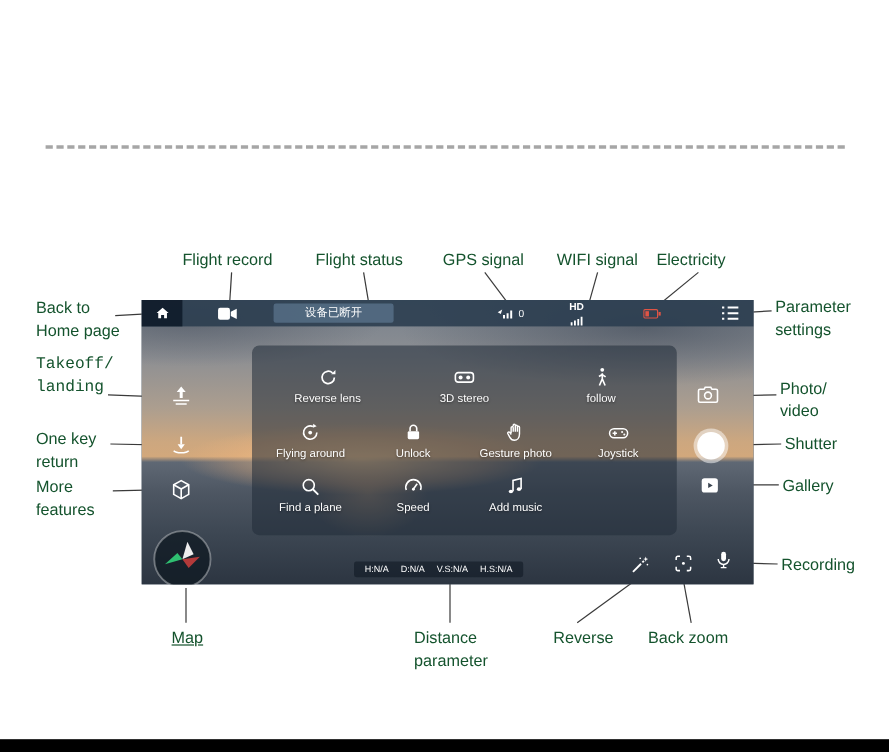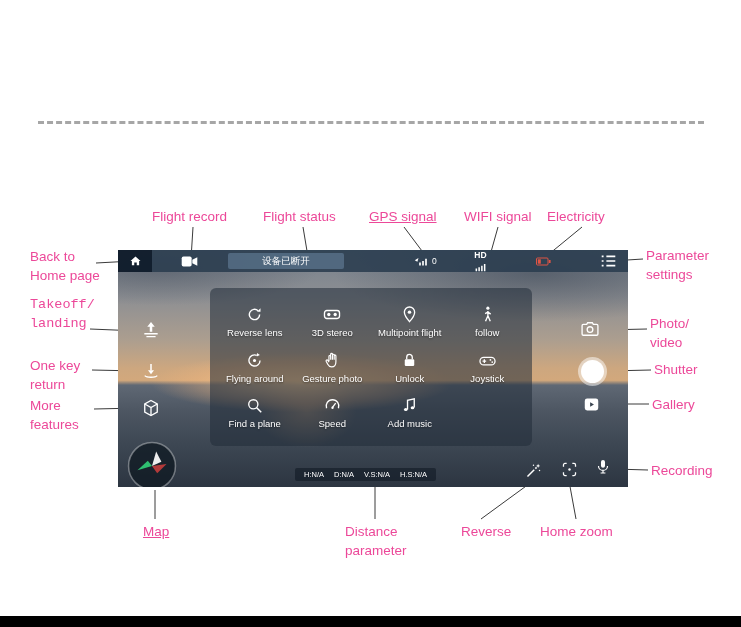--- a/index.html
+++ b/index.html
@@ -4,24 +4,24 @@
 <style>
   html,body{margin:0;padding:0;}
   body{width:741px;height:627px;background:#fff;font-family:"Liberation Sans",sans-serif;position:relative;overflow:hidden;}
   .page{position:absolute;inset:0;}
 
   
   .title{position:absolute;left:38px;top:36px;margin:0;font-size:44px;font-weight:800;color:#141414;letter-spacing:.5px;}
   .divider{position:absolute;left:38px;top:121px;width:666px;border-top:3px dashed #a6a6a6;}
 
   
-  .co{position:absolute;font-size:13.5px;color:#ec4899;white-space:pre-line;line-height:1.4;}
+  .co{position:absolute;font-size:13.5px;color:#14532d;white-space:pre-line;line-height:1.4;}
   .co-flight-record{left:152px;top:208px;}
   .co-flight-status{left:263px;top:208px;}
-  .co-gps{left:369px;top:208px;text-decoration:underline;}
+  .co-gps{left:369px;top:208px;}
   .co-wifi{left:464px;top:208px;}
   .co-elec{left:547px;top:208px;}
   .co-back-home{left:30px;top:248px;}
   .co-param{left:646px;top:247px;}
   .co-takeoff{left:30px;top:296px;font-family:Liberation Mono, monospace;}
   .co-photovideo{left:650px;top:315px;}
   .co-onekey{left:30px;top:357px;}
   .co-shutter{left:654px;top:361px;}
   .co-more{left:30px;top:397px;}
   .co-gallery{left:652px;top:396px;}
@@ -38,39 +38,39 @@
   .photo{position:absolute;inset:0;background:
     radial-gradient(ellipse 38% 16% at 36% 56%, rgba(255,205,145,.8), rgba(250,185,125,.3) 55%, transparent 78%),
     radial-gradient(ellipse 14% 22% at 37% 68%, rgba(245,185,125,.35), transparent 70%),
     radial-gradient(ellipse 55% 28% at 82% 10%, rgba(55,65,80,.55), transparent 72%),
     radial-gradient(ellipse 45% 22% at 8% 8%, rgba(66,74,88,.5), transparent 70%),
     linear-gradient(180deg,#76808c 0%,#8d8f93 20%,#ac9e8f 38%,#cda77f 50%,#d2a87c 55%,#5f6874 57%,#4d5662 68%,#3d4753 82%,#2c3541 100%);}
 
   .statusbar{position:absolute;left:0;top:0;right:0;height:22px;background:rgba(42,60,78,.88);}
   .homebtn{position:absolute;left:0;top:0;width:34px;height:22px;display:flex;align-items:center;justify-content:center;background:rgba(16,28,42,.9);cursor:pointer;}
   .recbtn{position:absolute;left:62px;top:2px;width:18px;height:18px;display:flex;align-items:center;justify-content:center;cursor:pointer;}
-  .statuspill{position:absolute;left:110px;top:3px;width:116px;height:16px;line-height:16px;text-align:center;background:rgba(128,164,194,.38);border-radius:2px;color:#fff;font-size:9.5px;}
+  .statuspill{position:absolute;left:110px;top:3px;width:100px;height:16px;line-height:16px;text-align:center;background:rgba(128,164,194,.38);border-radius:2px;color:#fff;font-size:9.5px;}
   .sbitem{position:absolute;top:0;height:22px;display:flex;align-items:center;gap:3px;color:#fff;font-size:8.5px;}
   .sb-gps{left:296px;}
   .sb-hd{left:356px;font-weight:bold;flex-direction:column;}
   .sb-batt{left:418px;}
   .sb-menu{left:482px;cursor:pointer;}
 
   .sidebtn{position:absolute;width:22px;height:22px;display:flex;align-items:center;justify-content:center;cursor:pointer;}
   .b-takeoff{left:22px;top:69px;}
   .b-return{left:22px;top:110px;}
   .b-cube{left:22px;top:147px;}
   .b-photovideo{left:461px;top:68px;}
   .b-gallery{left:462px;top:143px;}
   .shutter{position:absolute;left:463px;top:110px;width:23px;height:23px;border-radius:50%;background:#fff;box-shadow:0 0 0 3px rgba(255,255,255,.5);cursor:pointer;}
   .b-filter{left:404px;top:209px;}
   .b-zoomic{left:440px;top:208px;}
   .b-mic{left:474px;top:206px;}
 
-  .panel{position:absolute;left:92px;top:38px;width:322px;height:158px;background:rgba(33,43,56,.55);border-radius:6px;display:flex;flex-direction:column;justify-content:space-evenly;padding:4px 6px;box-sizing:border-box;}
+  .panel{position:absolute;left:92px;top:38px;width:354px;height:158px;background:rgba(33,43,56,.55);border-radius:6px;display:flex;flex-direction:column;justify-content:space-evenly;padding:4px 6px;box-sizing:border-box;}
   .prow{display:flex;}
   .pitem{flex:1;display:flex;flex-direction:column;align-items:center;gap:3px;color:#fff;font-size:9.5px;text-shadow:0 1px 2px rgba(0,0,0,.45);cursor:pointer;text-align:center;}
   .pspacer{flex:1;}
 
   .compass{position:absolute;left:9px;top:191px;width:50px;height:50px;cursor:pointer;}
   .telemetry{position:absolute;left:177px;top:218px;height:13px;display:flex;align-items:center;gap:10px;padding:0 9px;background:rgba(12,22,32,.55);border-radius:2px;color:#fff;font-size:7.5px;white-space:nowrap;}
 
   .bottombar{position:absolute;left:0;bottom:0;width:741px;height:11px;background:#000;}
   .ic{display:block;}
 </style>
@@ -121,21 +121,21 @@
 return</div>
   <div class="co co-shutter">Shutter</div>
   <div class="co co-more">More
 features</div>
   <div class="co co-gallery">Gallery</div>
   <div class="co co-recording">Recording</div>
   <div class="co co-map">Map</div>
   <div class="co co-distance">Distance
 parameter</div>
   <div class="co co-filter">Reverse</div>
-  <div class="co co-zoom">Home zoom</div>
+  <div class="co co-zoom">Back zoom</div>
 
   <div class="app">
     <div class="photo"></div>
 
     <div class="statusbar">
       <div class="homebtn">
         <svg class="ic" width="15" height="15" viewBox="0 0 24 24">
             <path d="M12 4l8 7h-2.2v7H14v-4.5h-4V18H6.2v-7H4z" fill="#fff"></path>
           </svg>
       </div>
@@ -206,54 +206,47 @@
         <div class="pitem">
           <svg class="ic" width="20" height="19" viewBox="0 0 24 24">
               <rect x="2.5" y="7" width="19" height="10" rx="3" fill="none" stroke="#fff" stroke-width="1.7"></rect>
               <circle cx="8" cy="12" r="2.1" fill="#fff"></circle>
               <circle cx="16" cy="12" r="2.1" fill="#fff"></circle>
             </svg>
           <span>3D stereo</span>
         </div>
         <div class="pitem">
           <svg class="ic" width="19" height="19" viewBox="0 0 24 24">
-              <path d="M12 2.5A6.5 6.5 0 0 1 18.5 9c0 4.8-6.5 12-6.5 12S5.5 13.8 5.5 9A6.5 6.5 0 0 1 12 2.5z" fill="none" stroke="#fff" stroke-width="1.7"></path>
-              <circle cx="12" cy="9" r="2.2" fill="#fff"></circle>
-            </svg>
-          <span>Multipoint flight</span>
-        </div>
-        <div class="pitem">
-          <svg class="ic" width="19" height="19" viewBox="0 0 24 24">
               <circle cx="12.5" cy="4" r="2" fill="#fff"></circle>
               <path d="M12.5 7.5v6M12.5 9l-3.5 2M12.5 9l3.5 2.5M12.5 13.5l-3 7M12.5 13.5l3 7" stroke="#fff" stroke-width="1.7" fill="none"></path>
             </svg>
           <span>follow</span>
         </div>
       </div>
       <div class="prow">
         <div class="pitem">
           <svg class="ic" width="19" height="19" viewBox="0 0 24 24">
               <circle cx="12" cy="12" r="2" fill="#fff"></circle>
               <path d="M19 12a7 7 0 1 1-4.1-6.4" fill="none" stroke="#fff" stroke-width="1.7"></path>
               <path d="M15.2 2.6l-.3 4.3 3.9-1.7z" fill="#fff"></path>
             </svg>
           <span>Flying around</span>
         </div>
         <div class="pitem">
           <svg class="ic" width="19" height="19" viewBox="0 0 24 24">
-              <path d="M7.5 12.5V6.8a1.1 1.1 0 0 1 2.2 0V11m0-5.6V4.2a1.1 1.1 0 0 1 2.2 0V11m0-5.8a1.1 1.1 0 0 1 2.2 0V11m0-4.6a1.1 1.1 0 0 1 2.2 0v7.1c0 3.9-2.3 6.6-5.4 6.6-2.6 0-3.9-1.3-4.9-3.3l-2-3.9a1.2 1.2 0 0 1 2-1.2l1.7 2.3" fill="none" stroke="#fff" stroke-width="1.5"></path>
-            </svg>
-          <span>Gesture photo</span>
-        </div>
-        <div class="pitem">
-          <svg class="ic" width="19" height="19" viewBox="0 0 24 24">
               <rect x="6" y="10.5" width="12" height="8.5" rx="1.5" fill="#fff"></rect>
               <path d="M8.5 10.5V7.8a3.5 3.5 0 0 1 7 0v2.7" fill="none" stroke="#fff" stroke-width="1.7"></path>
             </svg>
           <span>Unlock</span>
+        </div>
+        <div class="pitem">
+          <svg class="ic" width="19" height="19" viewBox="0 0 24 24">
+              <path d="M7.5 12.5V6.8a1.1 1.1 0 0 1 2.2 0V11m0-5.6V4.2a1.1 1.1 0 0 1 2.2 0V11m0-5.8a1.1 1.1 0 0 1 2.2 0V11m0-4.6a1.1 1.1 0 0 1 2.2 0v7.1c0 3.9-2.3 6.6-5.4 6.6-2.6 0-3.9-1.3-4.9-3.3l-2-3.9a1.2 1.2 0 0 1 2-1.2l1.7 2.3" fill="none" stroke="#fff" stroke-width="1.5"></path>
+            </svg>
+          <span>Gesture photo</span>
         </div>
         <div class="pitem">
           <svg class="ic" width="21" height="19" viewBox="0 0 24 24">
               <rect x="2.5" y="8" width="19" height="9.5" rx="4.7" fill="none" stroke="#fff" stroke-width="1.6"></rect>
               <path d="M8 10.5v4.5M5.7 12.7h4.6" stroke="#fff" stroke-width="1.6"></path>
               <circle cx="15.7" cy="11.3" r="1.1" fill="#fff"></circle>
               <circle cx="18" cy="14" r="1.1" fill="#fff"></circle>
             </svg>
           <span>Joystick</span>
         </div>

